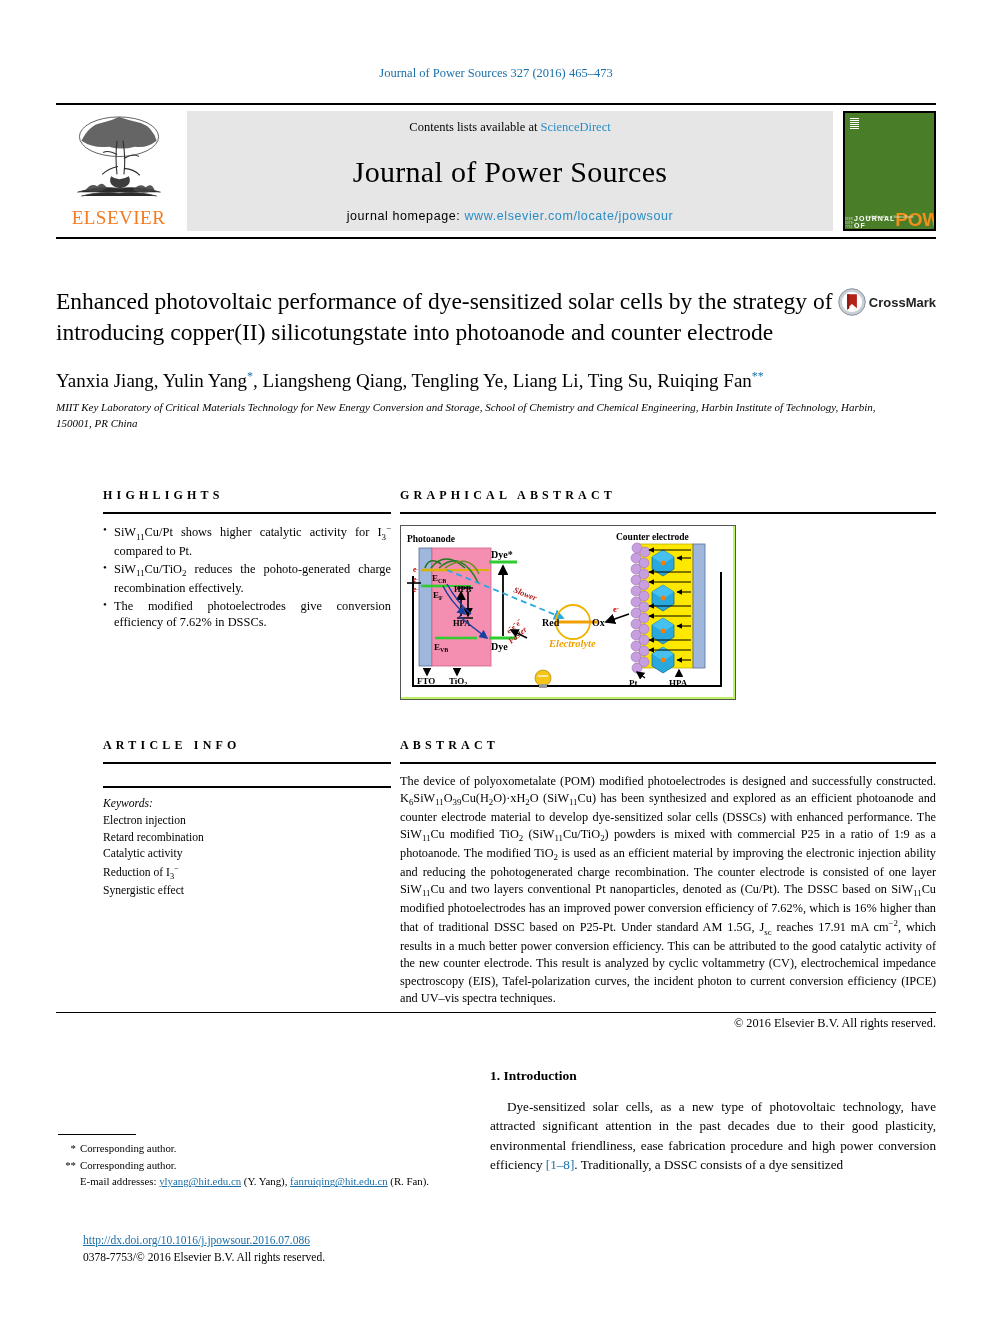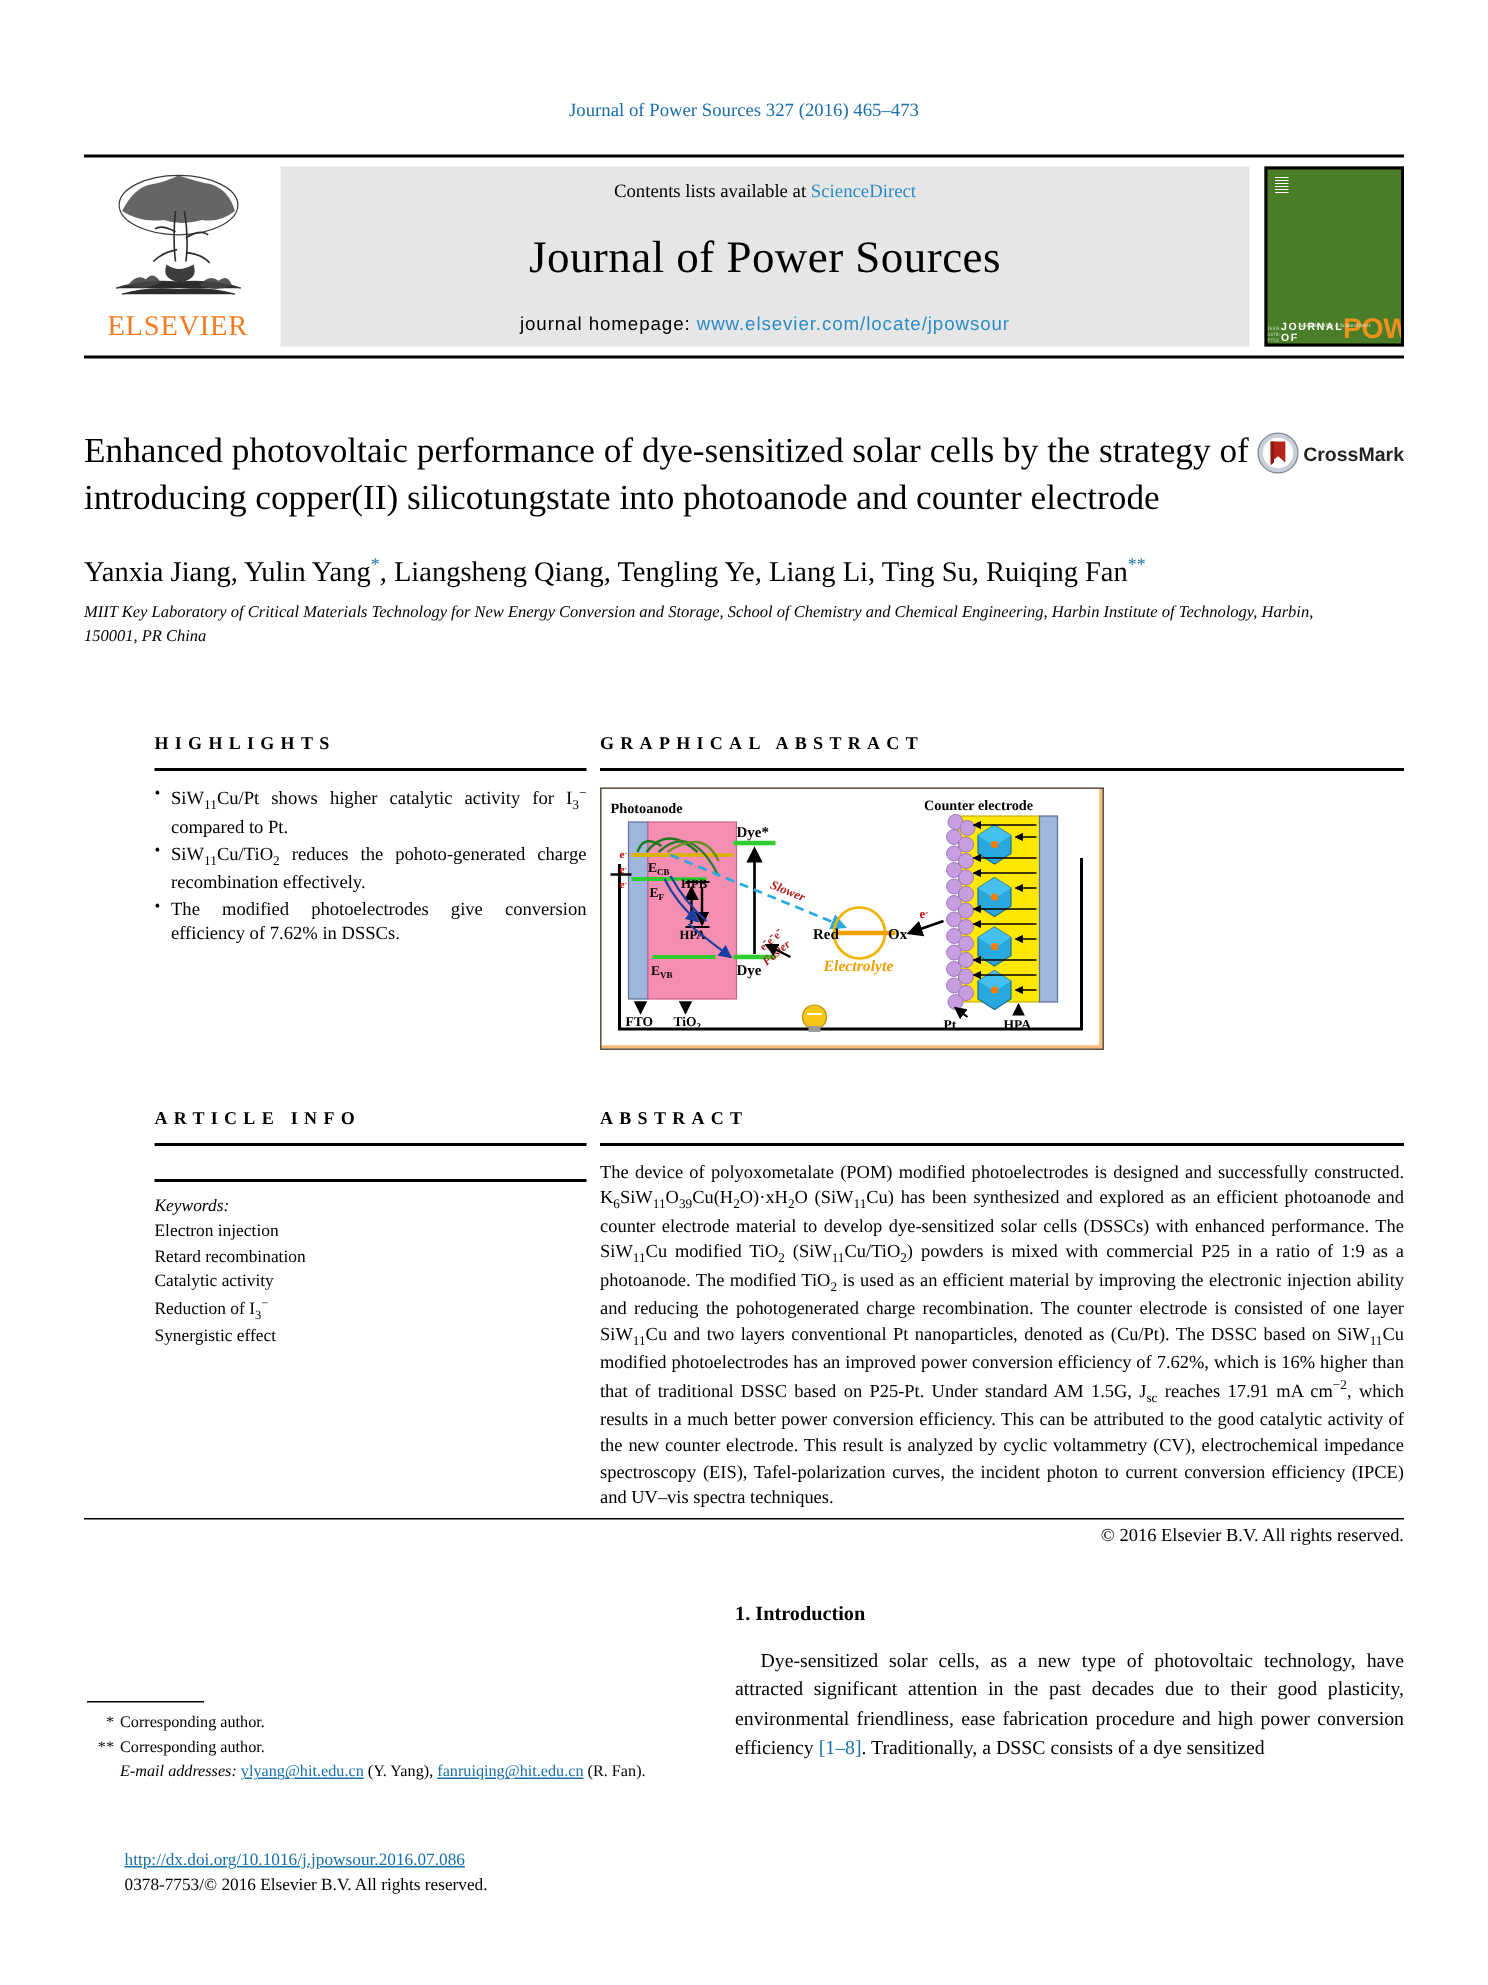--- a/index.html
+++ b/index.html
@@ -205,21 +205,21 @@
     position: absolute;
     left: 0; top: -1px;
     font-size: 11px;
   }
 
   .ga-figure {
     margin-top: 11px;
     width: 334px;
     height: 173px;
     border: 1px solid #555;
-    background: #fdba74;
+    background: #bef264;
     overflow: hidden;
   }
 
   
   .artinfo { top: 738px; }
   .abstract { top: 738px; }
 
   .ai-block { font-family: "Liberation Serif", serif; font-size: 11.6px; line-height: 1.45; margin-top: 8px; }
   .ai-label { font-style: italic; }
   .ai-rule2 { border-top: 2px solid #000; margin-top: 22px; }
@@ -271,21 +271,21 @@
   .footnotes {
     position: absolute;
     top: 1140px; left: 58px; width: 420px;
     font-family: "Liberation Serif", serif;
     font-size: 10.8px;
     line-height: 1.55;
   }
   .fn-row { white-space: nowrap; }
   .fn-mark { display: inline-block; width: 18px; text-align: right; margin-right: 4px; }
   .fn-email { padding-left: 22px; }
-  .fn-email .ital { font-style: italic; }
+  .fn-email .ital { }
   .mail-link { color: #1a6fa8; }
 
   .doi-block {
     position: absolute;
     top: 1232px; left: 56px; width: 500px;
     font-family: "Liberation Serif", serif;
     font-size: 11.5px;
     line-height: 1.5;
     margin-left: 27px;
   }

